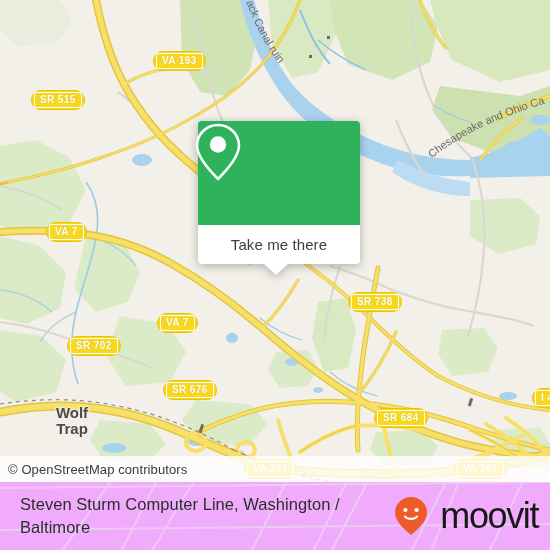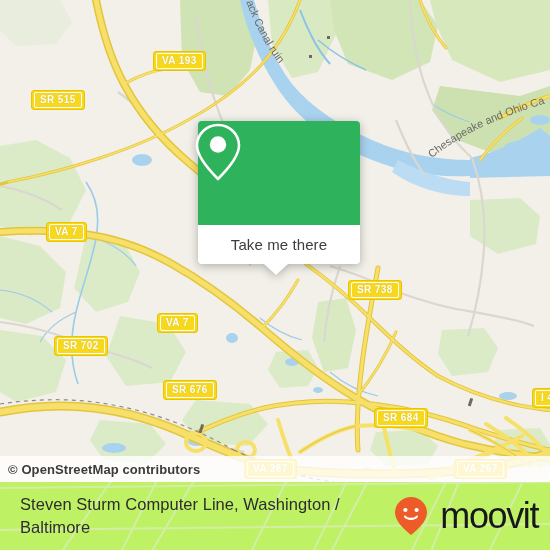--- a/index.html
+++ b/index.html
@@ -18,21 +18,21 @@
     background: #f2f0e9;
     overflow: hidden;
   }
   .map svg { position: absolute; left: 0; top: 0; display: block; }
 
   
   .shield {
     position: absolute;
     background: #f7d81c;
     border: 1px solid #e8c500;
-    border-radius: 3px;
+    border-radius: 10px;
     padding: 1px 2px;
     white-space: nowrap;
     line-height: 0;
   }
   .shield > span {
     display: block;
     border: 1.5px solid #ffffff;
     border-radius: 2px;
     color: #ffffff;
     font-size: 10px;
@@ -92,35 +92,35 @@
     border-right: 12px solid transparent;
     border-top: 11px solid #ffffff;
   }
 
   
   .attrib {
     position: absolute;
     left: 0; bottom: 0;
     width: 550px; height: 26px;
     background: rgba(255,255,255,.80);
-    display: flex; align-items: center; font-weight: bold;
+    display: flex; align-items: center;
   }
   .attrib span {
     font-size: 13px;
     color: #3b3b3b;
     padding-left: 8px;
     letter-spacing: .1px;
   }
 
   
   .footer {
     position: absolute;
     left: 0; top: 482px;
     width: 550px; height: 68px;
-    background: #bef264;
+    background: #f0abfc;
     overflow: hidden;
     padding-left: 21px;
   }
   .footer-watermark {
     position: absolute; left: 0; top: -28px;
     width: 550px; height: 100px;
     opacity: .5;
     pointer-events: none;
   }
   .footer-title {
@@ -307,42 +307,46 @@
       </div>
     <div class="shield" style="left:31px;top:90px">
         <span>SR 515</span>
       </div>
     <div class="shield" style="left:46px;top:222px">
         <span>VA 7</span>
       </div>
     <div class="shield" style="left:157px;top:313px">
         <span>VA 7</span>
       </div>
-    <div class="shield" style="left:54px;top:336px">
+    <div class="shield" style="left:67px;top:336px">
         <span>SR 702</span>
       </div>
     <div class="shield" style="left:163px;top:380px">
         <span>SR 676</span>
       </div>
-    <div class="shield" style="left:348px;top:280px">
+    <div class="shield" style="left:348px;top:292px">
         <span>SR 738</span>
       </div>
     <div class="shield" style="left:374px;top:408px">
         <span>SR 684</span>
       </div>
     <div class="shield" style="left:532px;top:388px">
         <span>I 4</span>
       </div>
     <div class="shield" style="left:244px;top:459px">
         <span>VA 267</span>
       </div>
     <div class="shield" style="left:454px;top:459px">
         <span>VA 267</span>
       </div>
 
+    <div class="place-label" style="left:44px;top:405px;width:56px">
+      <div>Wolf</div>
+      <div>Trap</div>
+    </div>
 
     <div class="popup">
       <div class="popup-head">
         <svg width="52" height="62" viewBox="0 0 52 62">
           <path d="M26 4 C14.4 4 5 13.2 5 24.6 C5 36.5 18 50 26 58 C34 50 47 36.5 47 24.6 C47 13.2 37.6 4 26 4 Z" fill="none" stroke="#ffffff" stroke-width="2.6" stroke-linejoin="round"></path>
           <circle cx="26" cy="23.5" r="8.2" fill="#ffffff"></circle>
         </svg>
       </div>
       <div class="popup-foot">
         <span>Take me there</span>

